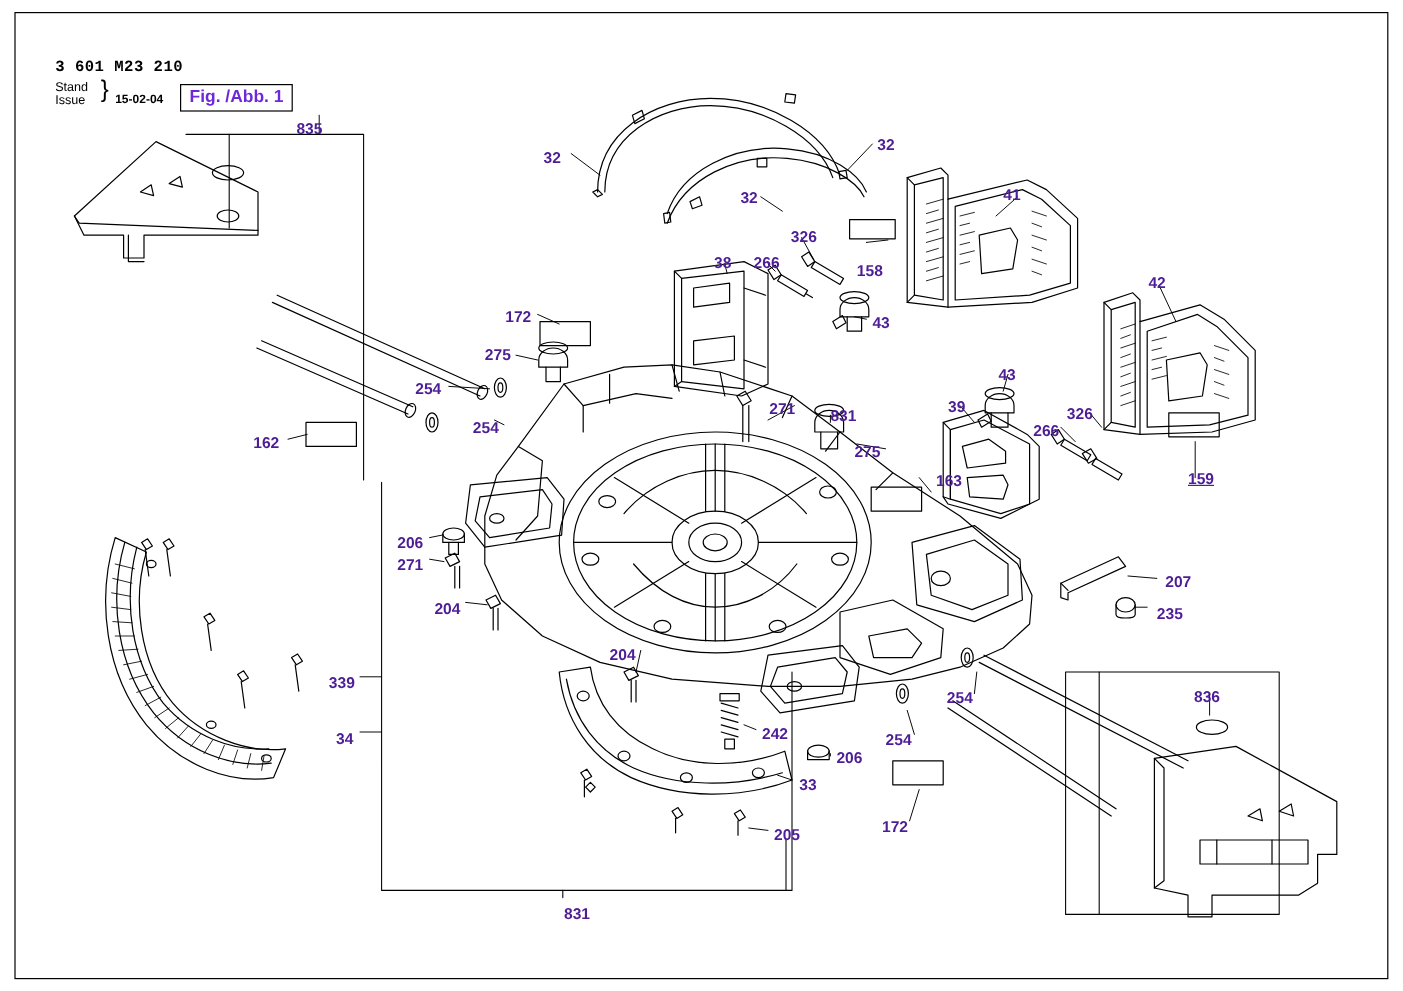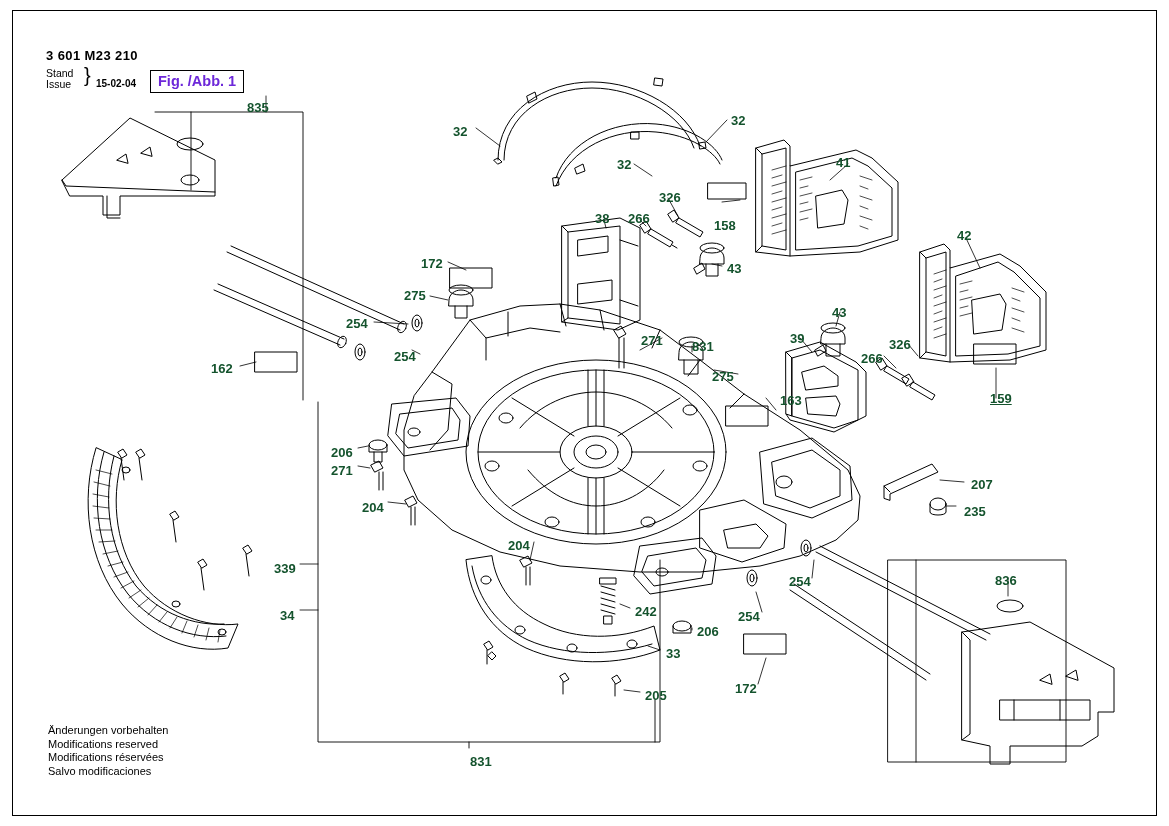--- a/index.html
+++ b/index.html
@@ -29,20 +29,21 @@
   
   .hdr-partno {
     position: absolute;
     left: 46px;
     top: 48px;
     font-size: 13px;
     font-weight: bold;
     letter-spacing: 0.4px;
     color: #000;
     white-space: nowrap;
+    font-family: Liberation Mono, monospace;
   }
   .hdr-stand {
     position: absolute;
     left: 46px;
     top: 68px;
     font-size: 10.5px;
     line-height: 11px;
     color: #000;
   }
   .hdr-brace {
@@ -78,21 +79,21 @@
     top: 724px;
     font-size: 11px;
     line-height: 13.5px;
     color: #000;
   }
   
   .lbl {
     position: absolute;
     font-size: 13px;
     font-weight: bold;
-    color: #14532d;
+    color: #4c1d95;
     white-space: nowrap;
   }
   svg.art {
     position: absolute;
     left: 0;
     top: 0;
     width: 1169px;
     height: 826px;
   }
   .art * { vector-effect: non-scaling-stroke; }
@@ -106,26 +107,20 @@
 
   <div class="hdr-partno">3 601 M23 210</div>
   <div class="hdr-stand">
     <span>Stand</span><br>
     <span>Issue</span>
   </div>
   <div class="hdr-brace">}</div>
   <div class="hdr-date">15-02-04</div>
   <div class="fig-box">Fig. /Abb. 1</div>
 
-  <div class="footer">
-    <div>Änderungen vorbehalten</div>
-    <div>Modifications reserved</div>
-    <div>Modifications réservées</div>
-    <div>Salvo modificaciones</div>
-  </div>
 
   <svg class="art" viewBox="0 0 1169 826" xmlns="http://www.w3.org/2000/svg">
     <g fill="none" stroke="#000" stroke-width="1" stroke-linejoin="round" stroke-linecap="round">
 
       <g stroke-width="0.9">
 
         <path d="M155 112 L303 112 L303 400"></path>
         <path d="M191 112 L191 190"></path>
 
         <path d="M318 402 L318 742 L660 742 L660 560"></path>

